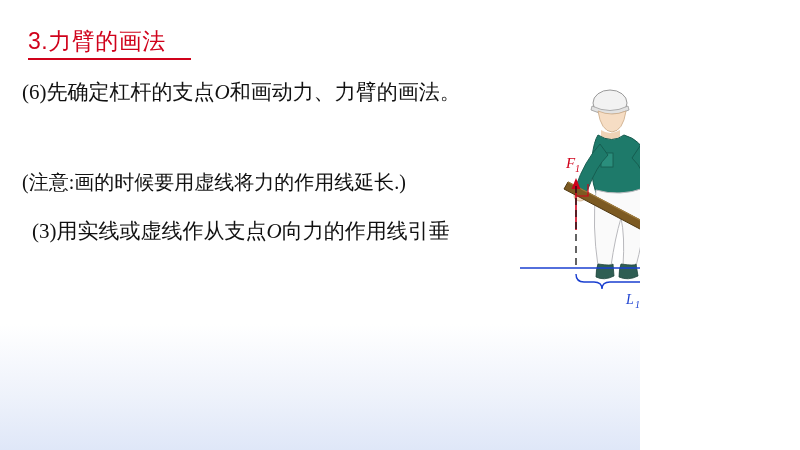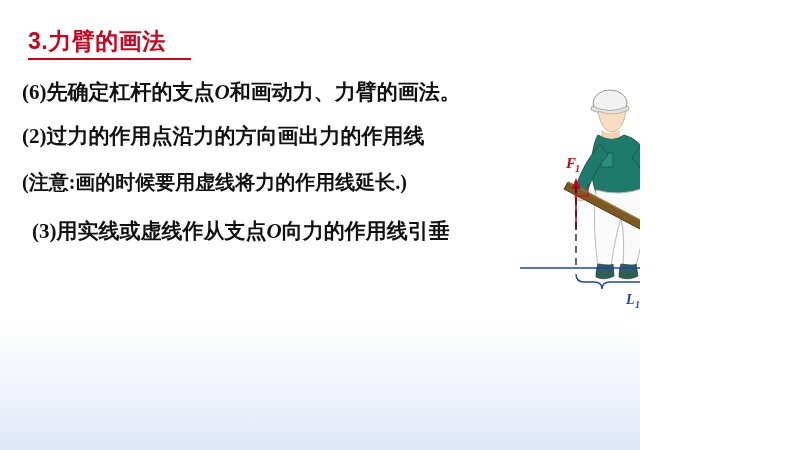--- a/index.html
+++ b/index.html
@@ -12,21 +12,20 @@
     background: #ffffff;
     font-family: "Liberation Serif", serif;
     overflow: hidden;
   }
   #slide {
     position: relative;
     width: 640px;
     height: 450px;
     background: linear-gradient(to bottom, #ffffff 0%, #ffffff 72%, #eef2fb 88%, #dfe7f8 100%);
     overflow: hidden;
-    font-weight: bold;
   }
   #title {
     position: absolute;
     left: 28px;
     top: 26px;
     font-size: 23px;
     color: #d0021b;
     font-family: "Liberation Sans", sans-serif;
     letter-spacing: 0.5px;
     white-space: nowrap;
@@ -79,21 +78,20 @@
 
 <div id="slide">
 
   <div id="title">3.力臂的画法</div>
   <div id="title-underline"></div>
 
   <div class="body-line" id="l1">
     <span>(6)先确定杠杆的支点</span><i>O</i><span>和画动力、力臂的画法。</span>
   </div>
 
-  <div class="body-line" id="l2">(2)过力的作用点沿力的方向画出力的作用线</div>
 
   <div class="body-line" id="l3">(注意:画的时候要用虚线将力的作用线延长.)</div>
 
   <div class="body-line" id="l4">
     <span>(3)用实线或虚线作从支点</span><i>O</i><span>向力的作用线引垂</span>
   </div>
 
 
 
   <div id="figure">

